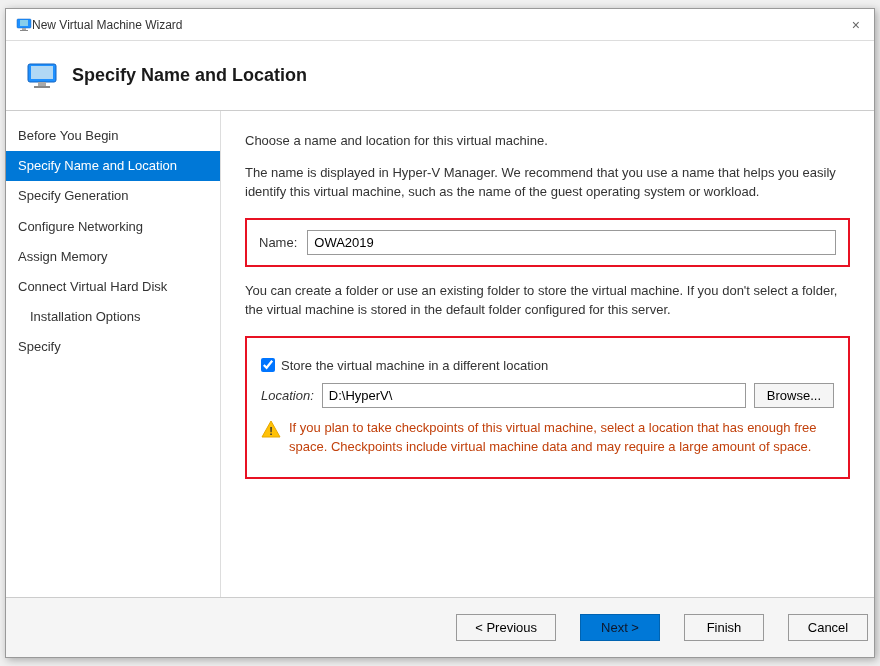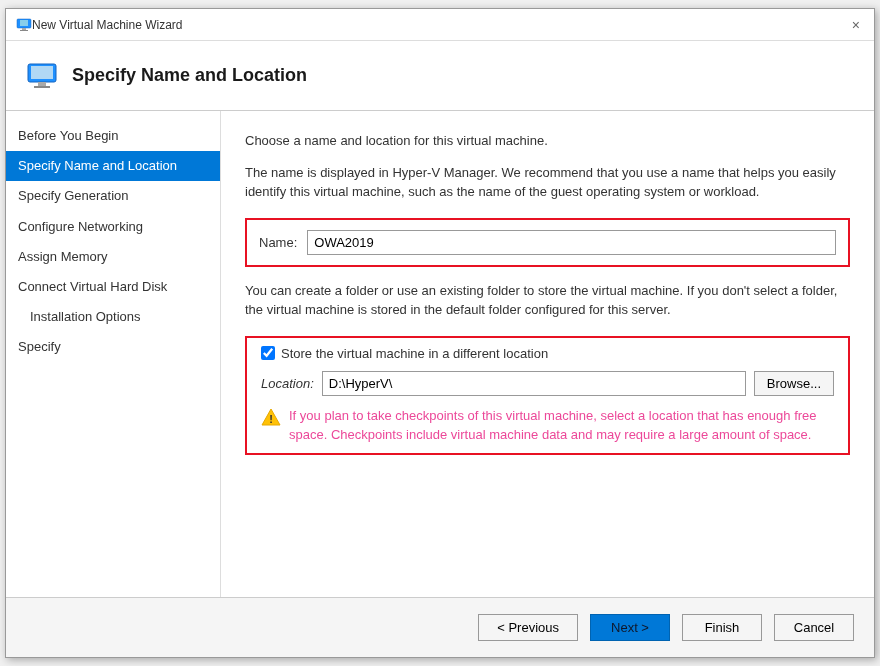--- a/index.html
+++ b/index.html
@@ -127,21 +127,21 @@
     }
     .name-input {
       flex: 1;
       border: 1px solid #999;
       padding: 4px 6px;
       font-size: 13px;
       outline: none;
     }
     .location-section {
       border: 2px solid #e81123;
-      padding: 8px 14px;
+      padding: 20px 14px;
       margin-bottom: 14px;
     }
     .checkbox-row {
       display: flex;
       align-items: center;
       gap: 6px;
       margin-bottom: 10px;
     }
     .checkbox-row input[type="checkbox"] {
       width: 14px;
@@ -185,30 +185,30 @@
       gap: 8px;
     }
     .warning-icon {
       width: 20px;
       height: 20px;
       flex-shrink: 0;
       margin-top: 1px;
     }
     .warning-text {
       font-size: 13px;
-      color: #ec4899;
+      color: #c2410c;
       line-height: 1.5;
     }
     .footer {
       border-top: 1px solid #ccc;
-      padding: 12px 20px;
+      padding: 12px 6px;
       display: flex;
       justify-content: flex-end;
       align-items: center;
-      gap: 12px;
+      gap: 24px;
       background: #f5f5f5;
       height: 60px;
     }
     .footer-btn {
       border: 1px solid #999;
       background: #f5f5f5;
       padding: 5px 18px;
       font-size: 13px;
       cursor: pointer;
       min-width: 80px;

